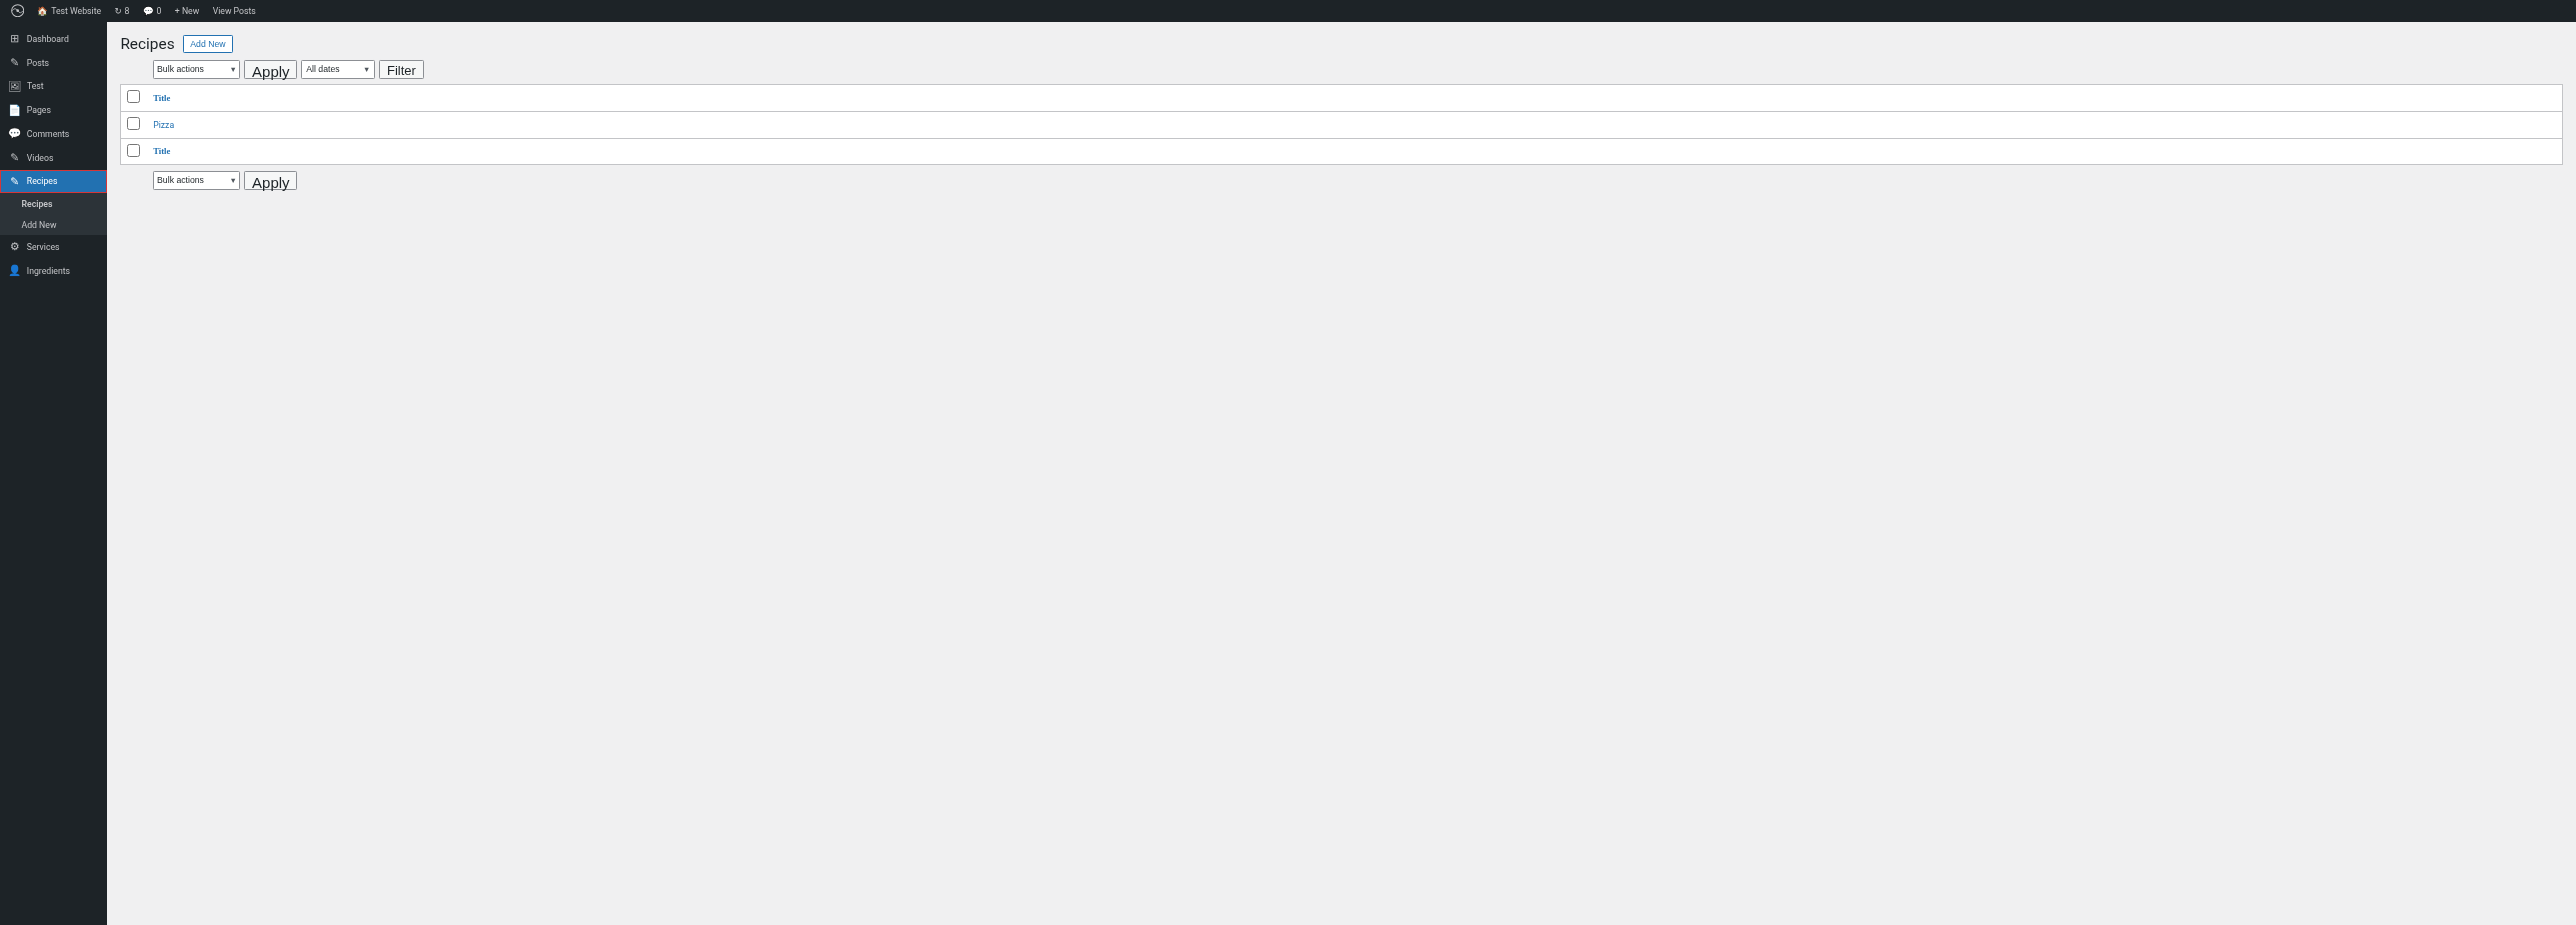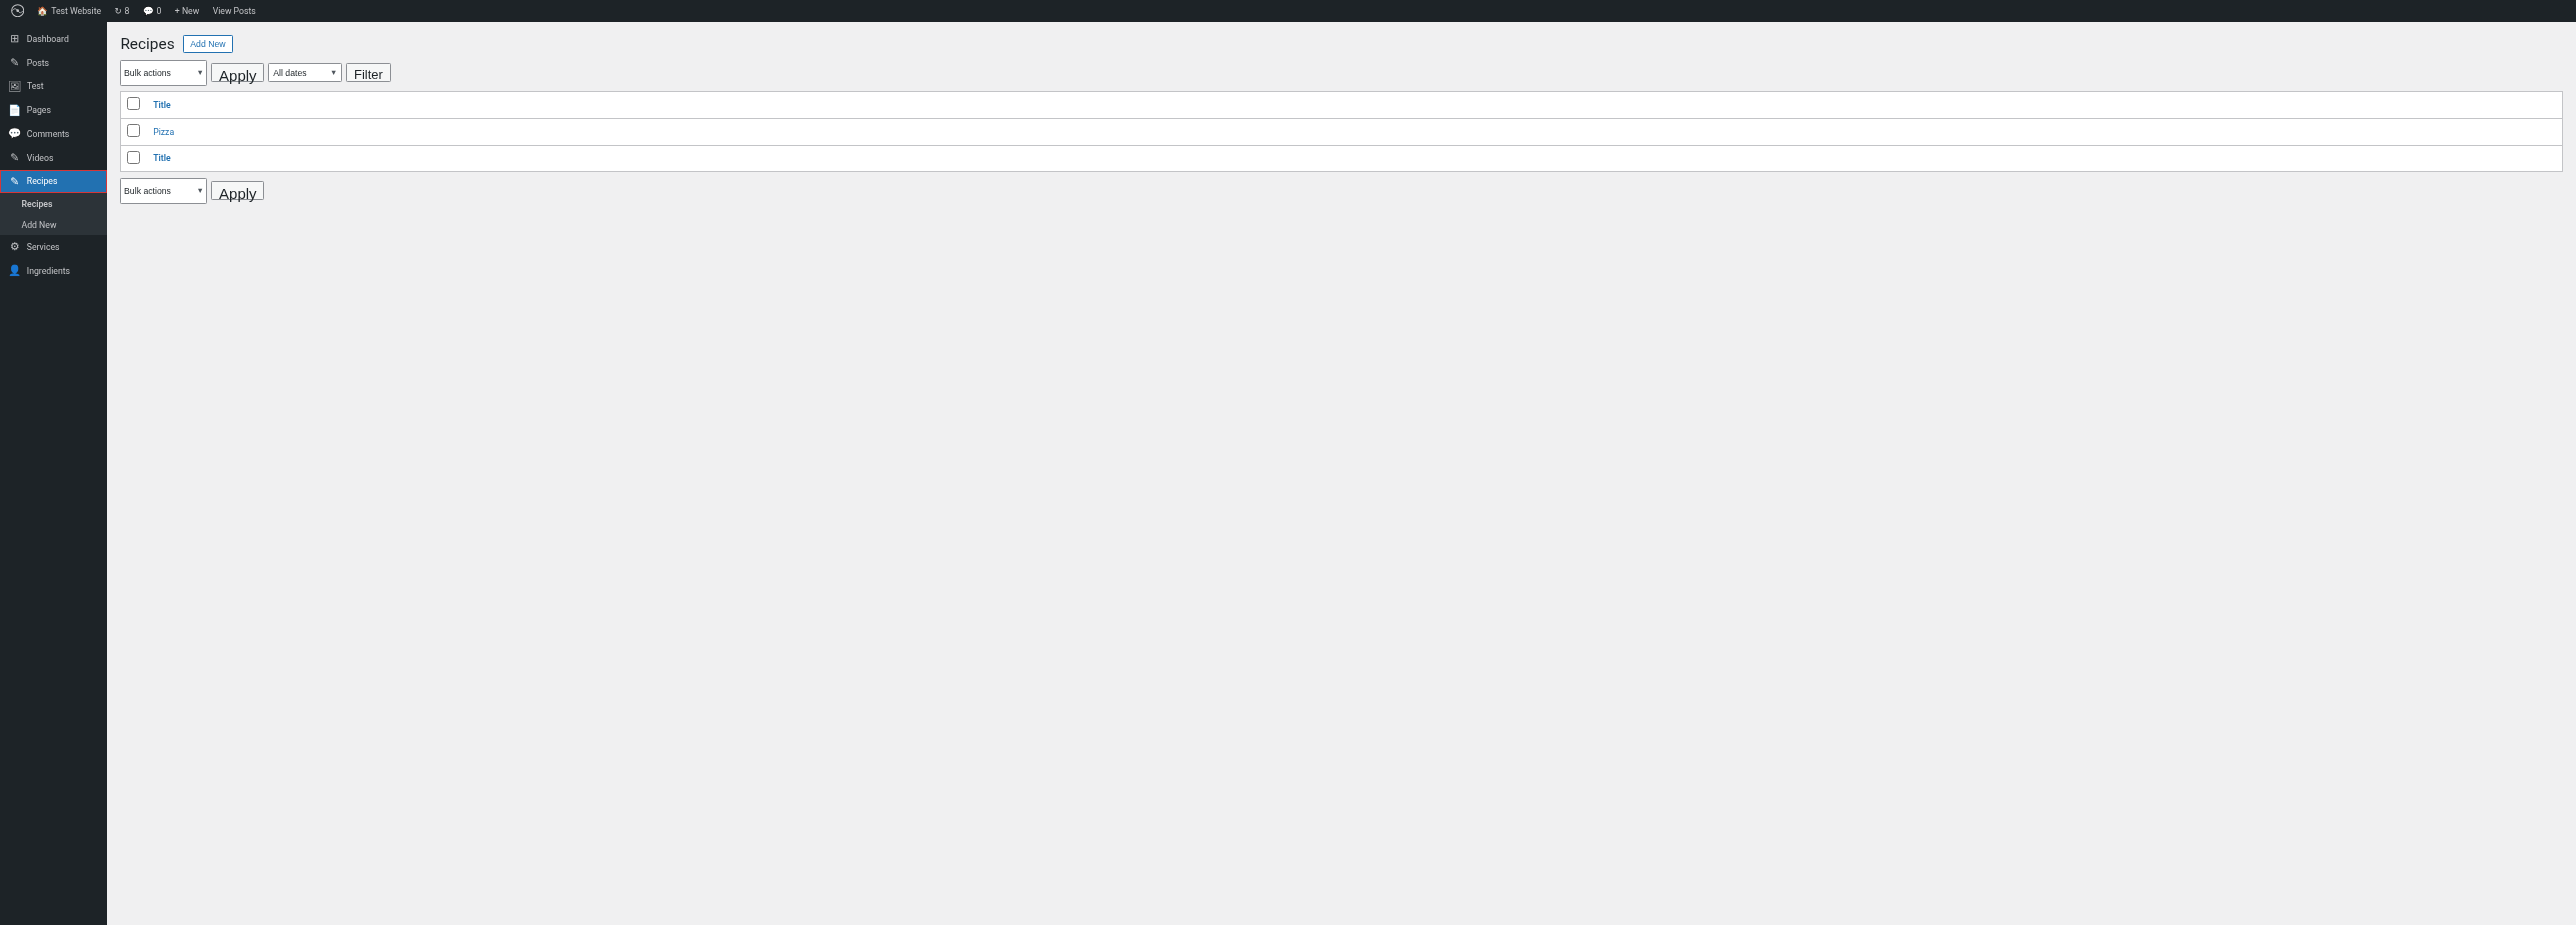--- a/index.html
+++ b/index.html
@@ -107,26 +107,27 @@
       gap: 4px;
       margin-bottom: 5.4px;
     }
     .bulk-select {
       display: flex;
       align-items: center;
       border: 0.7px solid #8c8f94;
       background: #fff;
       border-radius: 1.3px;
       padding: 0 2.7px;
-      height: 26px;
+      height: 19px;
       gap: 13px;
       cursor: pointer;
       font-size: 8.7px;
       color: #1d2327;
       min-width: 87px;
+      margin-left: 33px;
     }
     .bulk-select select {
       border: none;
       background: transparent;
       font-size: 8.7px;
       color: #1d2327;
       outline: none;
       cursor: pointer;
       flex: 1;
       appearance: none;
@@ -204,21 +205,21 @@
     .posts-table .col-cb {
       width: 20px;
       padding: 5.4px;
     }
     .posts-table td a {
       color: #2271b1;
       text-decoration: none;
       cursor: pointer;
     }
     .posts-table .header-row th { color: #2271b1; }
-    .posts-table .header-row th.title-col { color: #2271b1; }
+    .posts-table .header-row th.title-col { color: #2271b1; font-family: Liberation Serif, serif; }
 
     .bottom-toolbar {
       display: flex;
       align-items: center;
       gap: 4px;
       margin-top: 5.4px;
     }
 
     
     .sidebar-active-outline {

